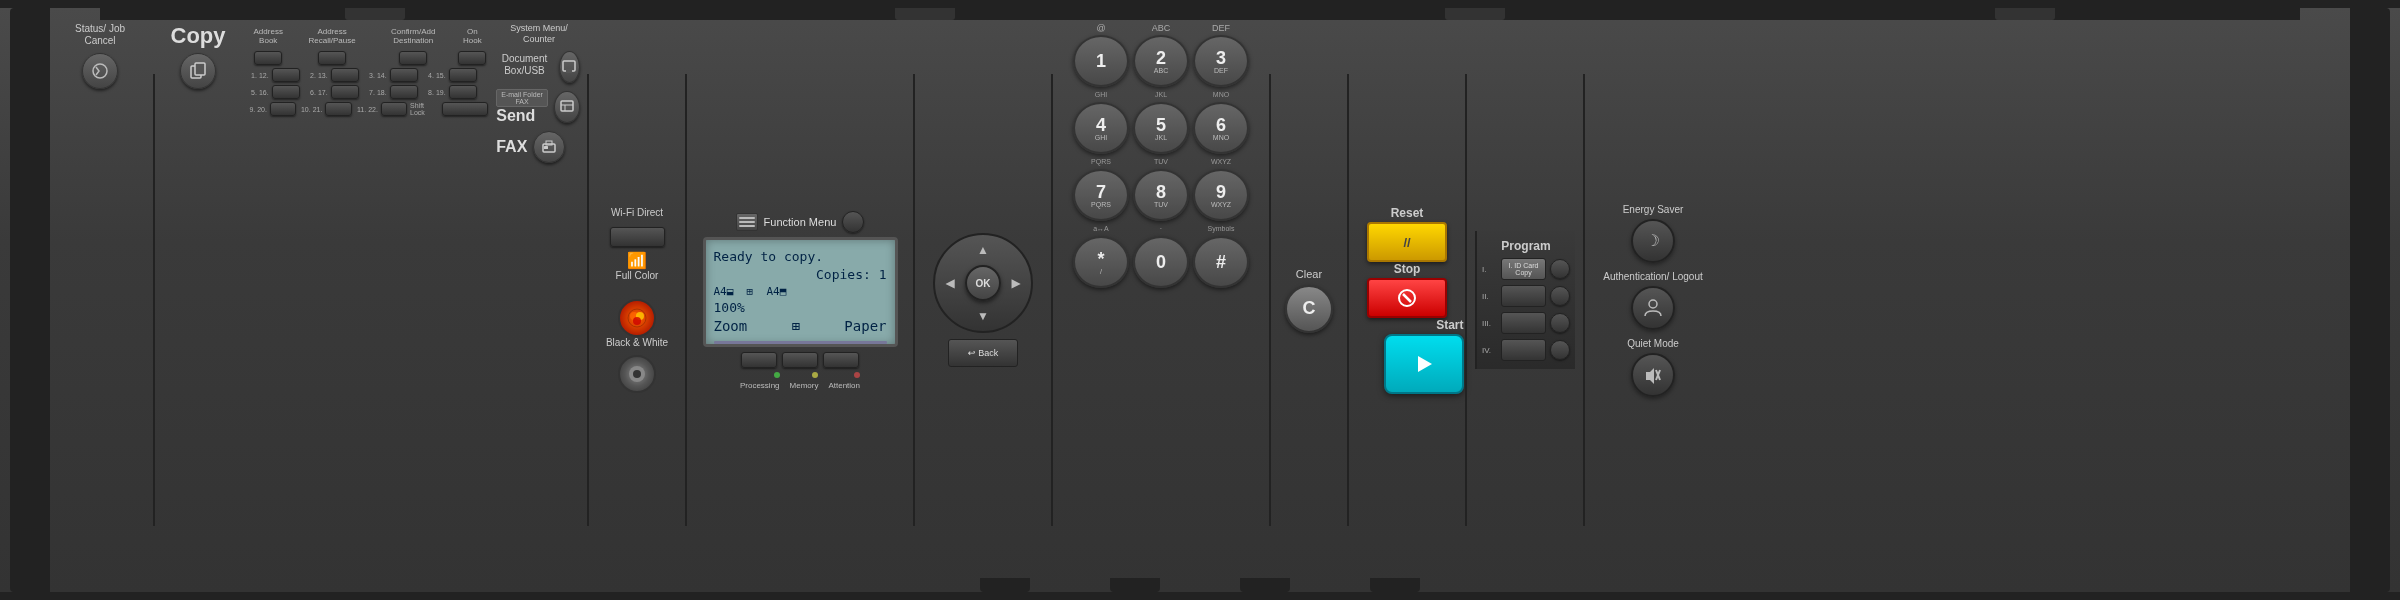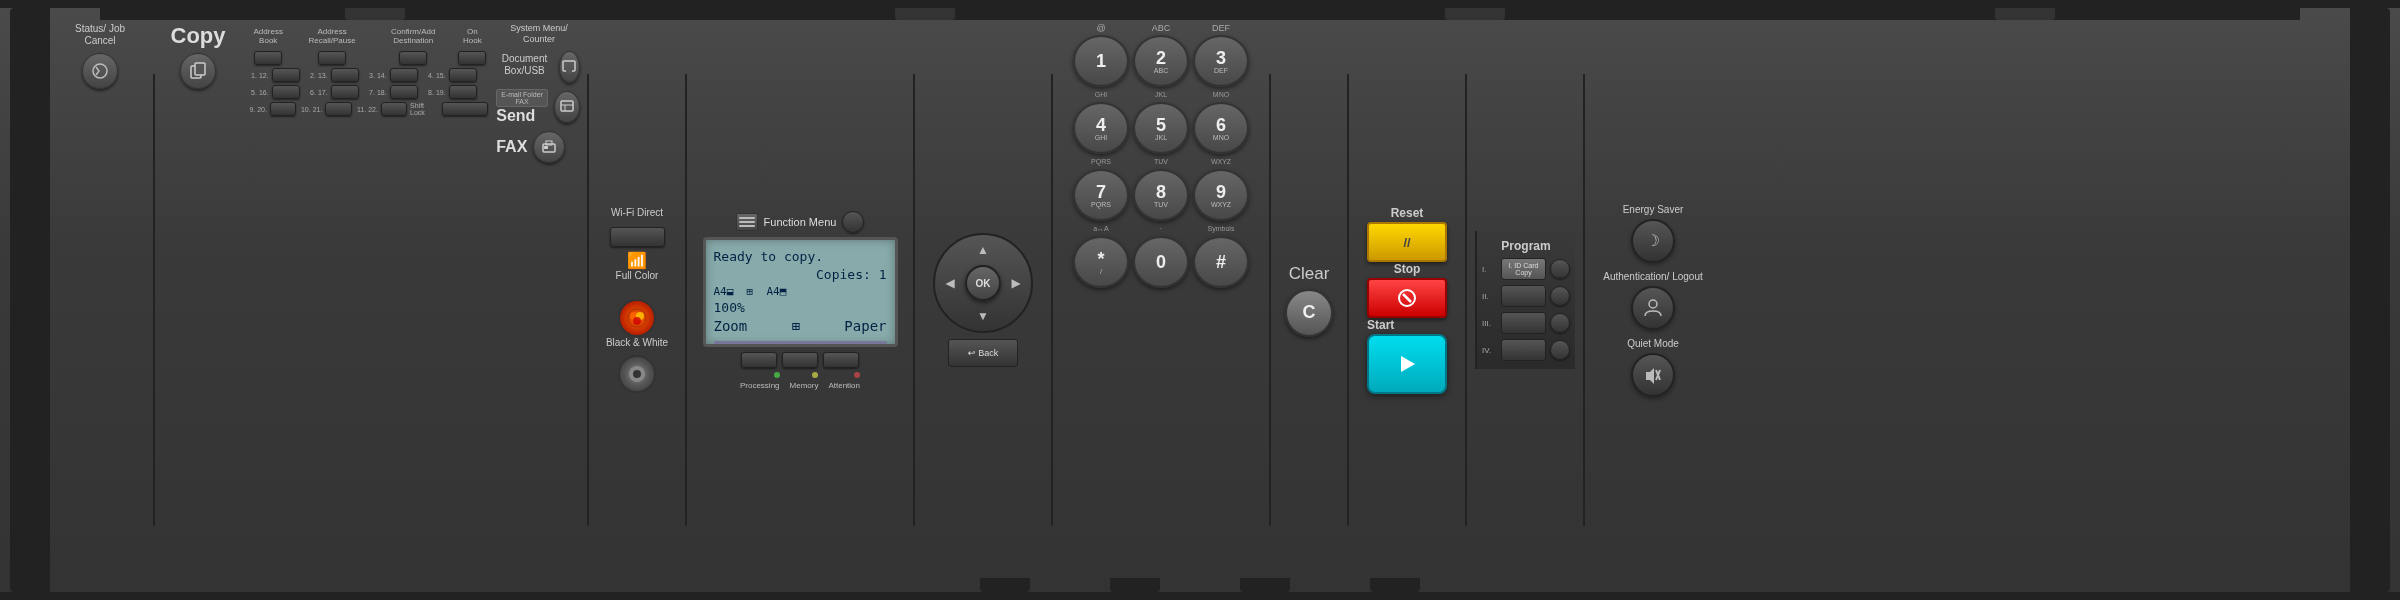--- a/index.html
+++ b/index.html
@@ -380,21 +380,21 @@
       width: 60px;
       flex-shrink: 0;
       display: flex;
       flex-direction: column;
       align-items: center;
       justify-content: center;
       gap: 5px;
     }
 
     .clear-label {
-      font-size: 17px;
+      font-size: 11px;
       color: #ccc;
     }
 
     .clear-btn {
       width: 48px;
       height: 48px;
       border-radius: 50%;
       background: linear-gradient(180deg, #888 0%, #555 100%);
       border: 2px solid #333;
       cursor: pointer;
@@ -995,21 +995,21 @@
       </div>
       <div style="display:flex;flex-direction:column;align-items:center;gap:2px;">
         <span style="font-size:12px;color:#ccc;font-weight:bold;">Stop</span>
         <button class="stop-btn">
           <svg width="20" height="20" viewBox="0 0 20 20">
               <circle cx="10" cy="10" r="8" fill="none" stroke="#fff" stroke-width="2"></circle>
               <line x1="6" y1="6" x2="14" y2="14" stroke="#fff" stroke-width="2.5"></line>
             </svg>
         </button>
       </div>
-      <div style="display:flex;flex-direction:column;align-items:flex-start;gap:2px;">
+      <div style="display:flex;flex-direction:column;align-items:flex-end;gap:2px;padding-left:33px;">
         <span style="font-size:12px;color:#ccc;font-weight:bold;">Start</span>
         <button class="start-btn">
           <svg width="24" height="24" viewBox="0 0 24 24">
               <polygon points="6,4 20,12 6,20" fill="#fff"></polygon>
             </svg>
         </button>
       </div>
     </div>
 
     <div class="divider-v"></div>

